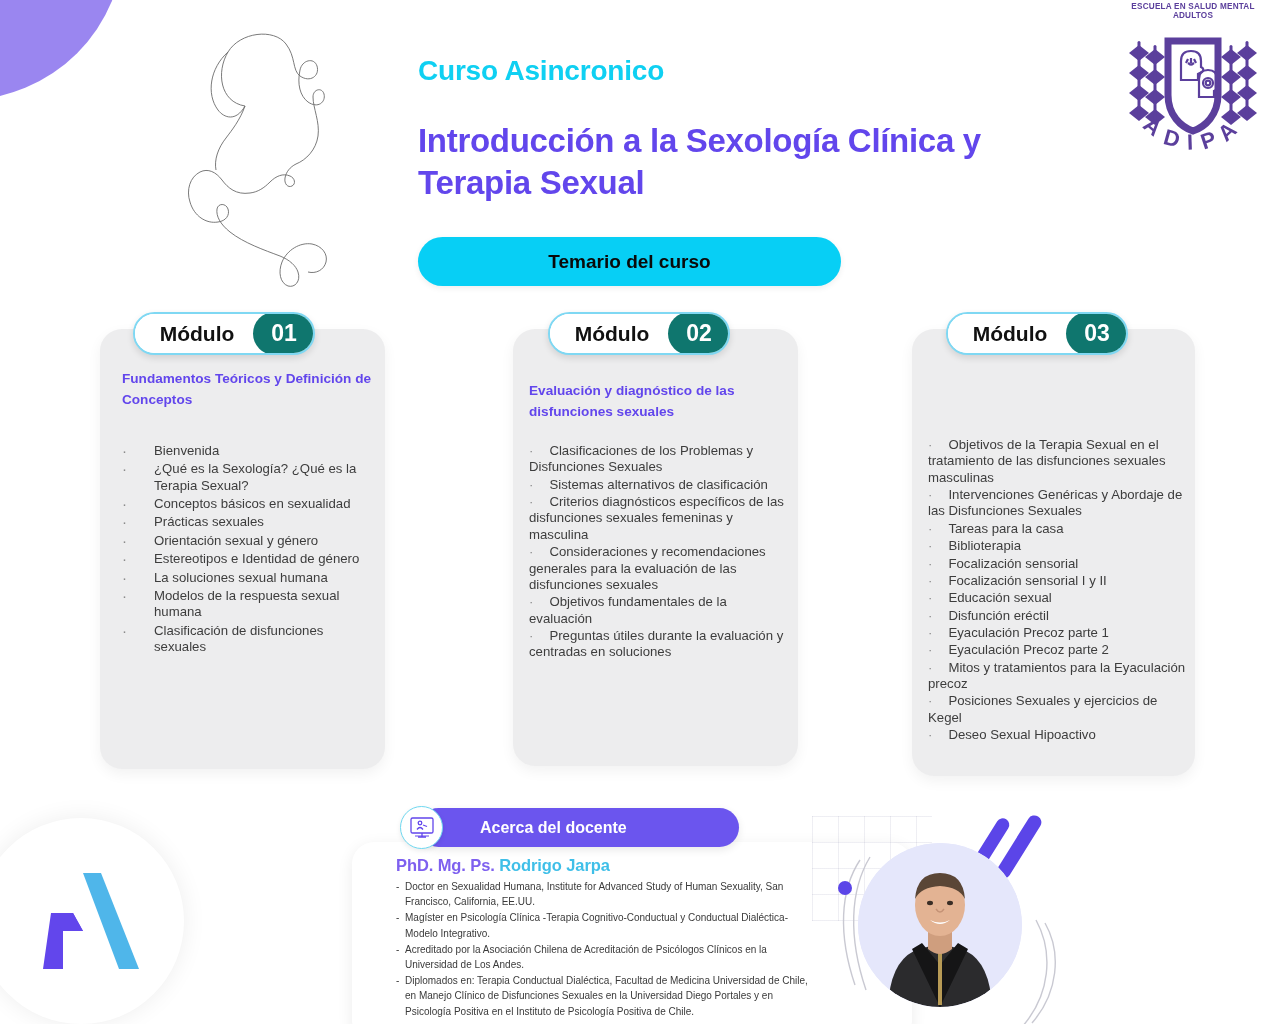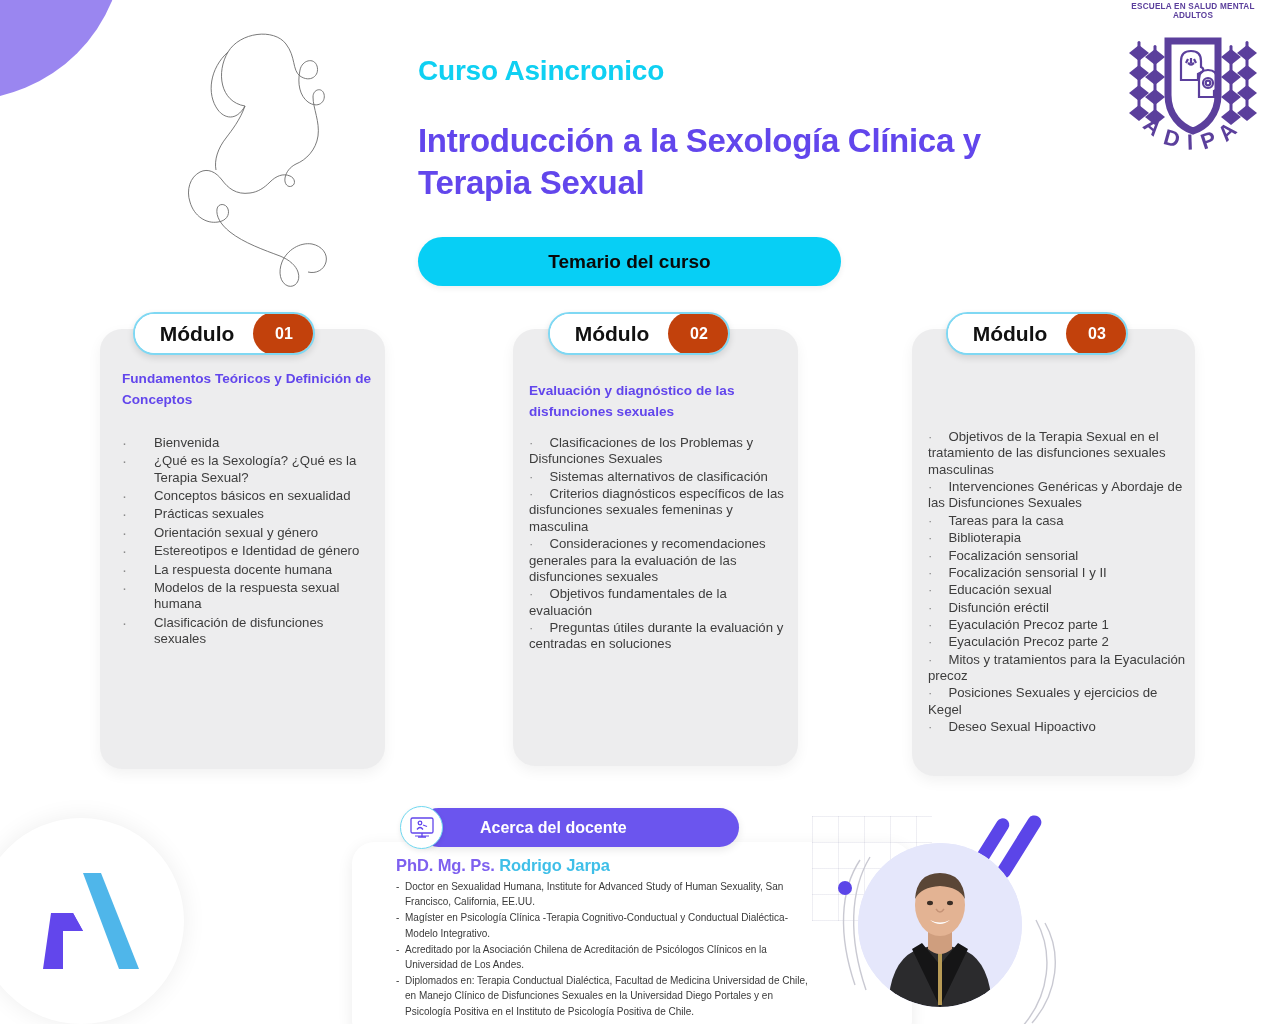--- a/index.html
+++ b/index.html
@@ -81,35 +81,35 @@
   #card1 .badge { left: 33px; }
   #card2 .badge { left: 35px; }
   #card3 .badge { left: 34px; }
   .badge-label {
     flex: 1; display: flex; align-items: center; justify-content: center;
     font-size: 21px; font-weight: 800; color: #111; background: #fff;
     padding-left: 6px;
   }
   .badge-num {
     width: 62px; display: flex; align-items: center; justify-content: center;
-    background: #c2410c; color: #fff; font-size: 16px; font-weight: 800;
+    background: #0f766e; color: #fff; font-size: 23px; font-weight: 800;
     border-radius: 22px;
     margin: -2px -2px -2px 0;
   }
 
   .card-title {
     position: absolute; left: 22px; right: 14px;
     font-size: 13.6px; font-weight: 800; color: #6246ec;
     line-height: 1.52;
   }
   #card1 .card-title { top: 40px; }
   #card2 .card-title { left: 16px; top: 52px; }
   #card3 .card-title { left: 22px; top: 52px; }
 
-  .topic-list { position: absolute; color: #3b3b3b; }
+  .topic-list { position: absolute; color: #3b3b3b; margin-top: 8px; }
   .topic {
     font-size: 13.2px; line-height: 1.24; margin-bottom: 1px;
     color: #3d3d3d;
   }
 
   
   .list-a { left: 22px; right: 12px; }
   .list-a .topic {
     position: relative; padding-left: 32px; margin-bottom: 2px;
   }
@@ -281,21 +281,21 @@
       <div class="badge-num">01</div>
     </div>
     <div class="card-title">Fundamentos Teóricos y Definición de Conceptos</div>
     <div class="topic-list list-a">
         <div class="topic">Bienvenida</div>
         <div class="topic">¿Qué es la Sexología? ¿Qué es la Terapia Sexual?</div>
         <div class="topic">Conceptos básicos en sexualidad</div>
         <div class="topic">Prácticas sexuales</div>
         <div class="topic">Orientación sexual y género</div>
         <div class="topic">Estereotipos e Identidad de género</div>
-        <div class="topic">La respuesta docente humana</div>
+        <div class="topic">La soluciones sexual humana</div>
         <div class="topic">Modelos de la respuesta sexual humana</div>
         <div class="topic">Clasificación de disfunciones sexuales</div>
       </div>
   </div>
 
   <div class="card" id="card2">
     <div class="badge">
       <div class="badge-label">Módulo</div>
       <div class="badge-num">02</div>
     </div>

